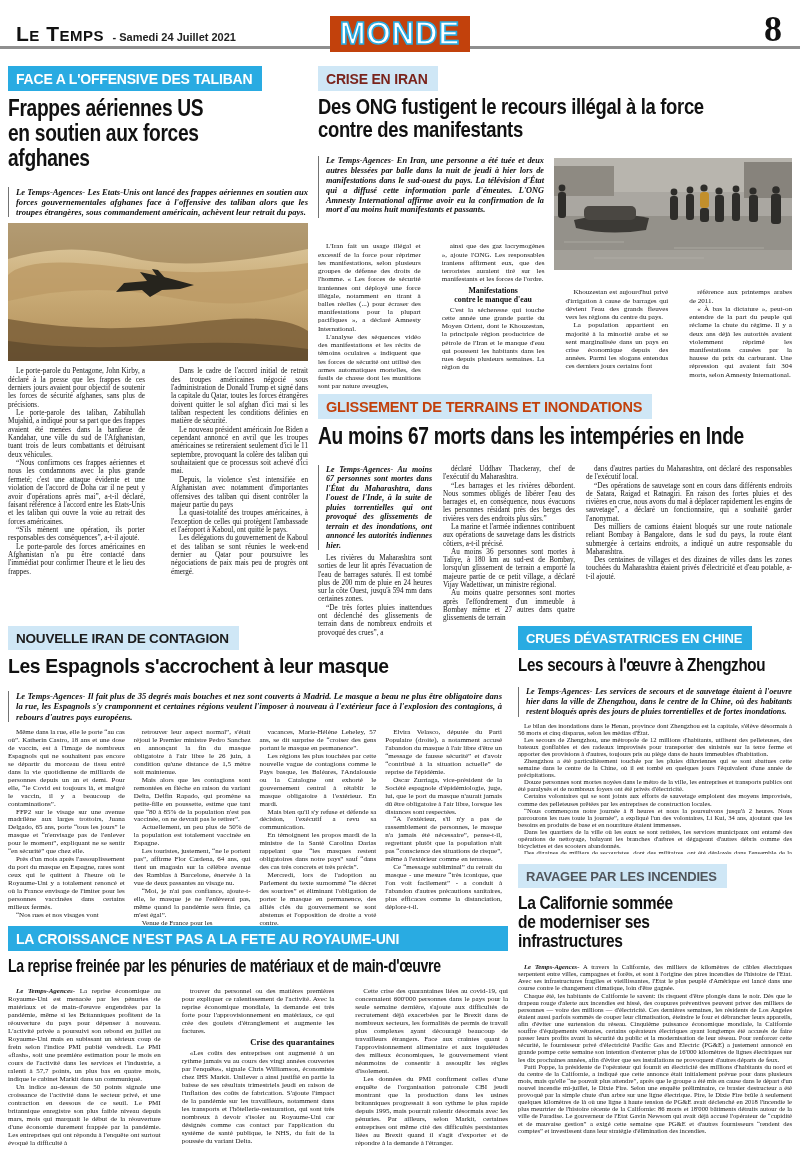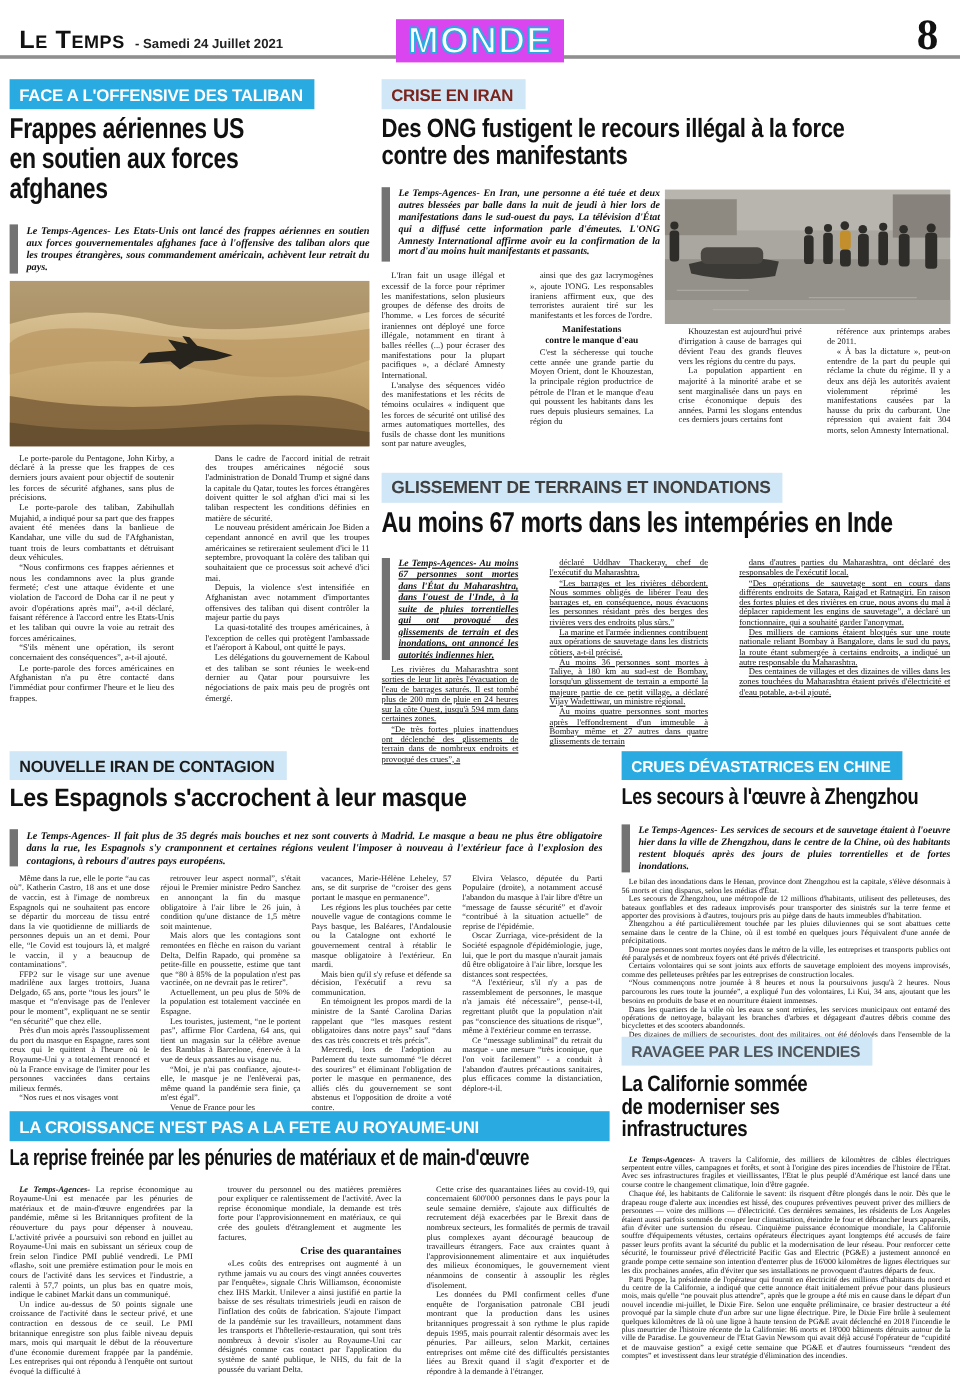--- a/index.html
+++ b/index.html
@@ -4,62 +4,62 @@
 <style>
   html,body{margin:0;padding:0;background:#e8e8e8;}
   .page{position:relative;width:800px;height:1150px;background:#ffffff;margin:0 auto;
         font-family:"Liberation Serif",serif;color:#1a1a1a;overflow:hidden;}
   
   .header-rule{position:absolute;left:0;top:46px;width:800px;height:3px;background:#8f8f8f;}
   .masthead{position:absolute;left:16px;top:22px;font-family:"Liberation Sans",sans-serif;}
   .masthead .brand{font-size:21px;font-weight:900;font-variant:small-caps;letter-spacing:.5px;color:#111;}
   .masthead .date{font-size:11px;font-weight:700;color:#222;margin-left:4px;}
   .monde{position:absolute;left:0;right:0;top:16px;text-align:center;pointer-events:none;}
-  .monde span{display:inline-block;background:#d946ef;padding:0 10px;
+  .monde span{display:inline-block;background:#c2410c;padding:0 10px;
       font-family:"Liberation Sans",sans-serif;font-weight:900;font-size:31px;letter-spacing:1px;
       color:#ffffff;-webkit-text-stroke:1.6px #29abe2;text-shadow:0 0 1px #29abe2;}
   .pagenum{position:absolute;right:18px;top:8px;font-size:36px;font-weight:600;color:#111;}
   
   .kicker{display:inline-block;font-family:"Liberation Sans",sans-serif;font-weight:700;
           padding:5px 10px 4px 8px;letter-spacing:-.2px;white-space:nowrap;}
   .kicker.solid{background:#29abe2;color:#fff;}
   .kicker.light{background:#cfe7f6;color:#222;}
   .headline{font-family:"Liberation Sans",sans-serif;font-weight:700;color:#111;
             white-space:pre-line;line-height:1.04;letter-spacing:-.4px;
             transform-origin:left top;margin-top:5px;}
   .nowrap{white-space:pre;}
-  .lead{border-left:7px solid #737373;padding-left:7px;font-weight:700;font-style:italic;
+  .lead{border-left:1px solid #737373;padding-left:7px;font-weight:700;font-style:italic;
         text-align:justify;color:#111;}
   .bodytext{ text-align:justify;color:#141414;}
   .bodytext p{margin:0;text-indent:8px;}
   .subhead{font-weight:700;text-align:center;white-space:pre-line;margin:2px 0;color:#111;}
   .agency{font-weight:700;font-style:italic;}
   
   .art-taliban{position:absolute;left:8px;top:66px;width:300px;}
   .art-taliban .kicker{font-size:14px;}
   .art-taliban .headline{font-size:24px;transform:scaleX(.8);}
   .art-taliban .lead{font-size:8.6px;line-height:1.18;margin:7px 0 6px 0;}
   .art-taliban .cols{display:flex;gap:26px;margin-top:6px;height:250px;overflow:hidden;}
   .art-taliban .col{width:calc(50% - 5px);font-size:7.2px;line-height:1.16;}
 
   .art-iran{position:absolute;left:318px;top:66px;width:474px;}
   .art-iran .kicker{font-size:14px;}
   .art-iran .headline{font-size:22px;transform:scaleX(.84);}
   .art-iran .zone{position:relative;margin-top:7px;}
   .art-iran .lead{width:218px;font-size:8.3px;line-height:1.18;min-height:62px;}
   .art-iran .photo{position:absolute;top:2px;right:0;width:238px;height:112px;}
-  .art-iran .cols{display:grid;grid-template-columns:repeat(4,1fr);gap:21px;margin-top:8px;
+  .art-iran .cols{display:grid;grid-template-columns:repeat(4,1fr);gap:21px;margin-top:24px;
                   height:172px;overflow:hidden;font-size:7.1px;line-height:1.16;}
   .art-iran .below-photo{padding-top:46px;}
 
   .art-inde{position:absolute;left:318px;top:394px;width:474px;}
   .art-inde .kicker{font-size:14.5px;}
   .art-inde .headline{font-size:24px;transform:scaleX(.8);}
-  .art-inde .cols{display:grid;grid-template-columns:114px 132px 1fr;gap:26px;margin-top:7px;
-                  height:182px;overflow:hidden;font-size:7.2px;line-height:1.15;text-decoration:underline;}
+  .art-inde .cols{display:grid;grid-template-columns:114px 132px 1fr;gap:11px;margin-top:7px;
+                  height:182px;overflow:hidden;font-size:7.2px;line-height:1.15;}
   .art-inde .lead{font-size:8px;line-height:1.18;margin-bottom:4px;}
 
   .art-espagne{position:absolute;left:8px;top:626px;width:494px;}
   .art-espagne .kicker{font-size:13.5px;}
   .art-espagne .headline{font-size:21px;transform:scaleX(.92);}
   .art-espagne .lead{font-size:8.6px;line-height:1.2;margin-top:6px;}
   .art-espagne .cols{display:grid;grid-template-columns:repeat(4,1fr);gap:9px;margin-top:7px;
                      height:210px;overflow:hidden;font-size:7px;line-height:1.14;}
 
   .art-chine{position:absolute;left:518px;top:626px;width:274px;}
@@ -119,21 +119,21 @@
       <g>
         <path d="M186,62 L160,55 L132,49 L139,58 L116,60 L108,69 L134,67 L142,74 L154,67 L172,66 Z" fill="#26241d"></path>
         <path d="M150,55 L144,46 L150,47 L158,56 Z" fill="#26241d"></path>
       </g>
     </svg>
     <div class="cols bodytext">
       <div class="col plist">
           <p>Le porte-parole du Pentagone, John Kirby, a déclaré à la presse que les frappes de ces derniers jours avaient pour objectif de soutenir les forces de sécurité afghanes, sans plus de précisions.</p>
           <p>Le porte-parole des taliban, Zabihullah Mujahid, a indiqué pour sa part que des frappes avaient été menées dans la banlieue de Kandahar, une ville du sud de l'Afghanistan, tuant trois de leurs combattants et détruisant deux véhicules.</p>
           <p>“Nous confirmons ces frappes aériennes et nous les condamnons avec la plus grande fermeté; c'est une attaque évidente et une violation de l'accord de Doha car il ne peut y avoir d'opérations après mai”, a-t-il déclaré, faisant référence à l'accord entre les Etats-Unis et les taliban qui ouvre la voie au retrait des forces américaines.</p>
-          <p>“S'ils mènent une opération, ils seront concernaient des conséquences”, a-t-il ajouté.</p>
+          <p>“S'ils mènent une opération, ils porter responsables des conséquences”, a-t-il ajouté.</p>
           <p>Le porte-parole des forces américaines en Afghanistan n'a pu être contacté dans l'immédiat pour confirmer l'heure et le lieu des frappes.</p>
         </div>
       <div class="col plist">
           <p>Dans le cadre de l'accord initial de retrait des troupes américaines négocié sous l'administration de Donald Trump et signé dans la capitale du Qatar, toutes les forces étrangères doivent quitter le sol afghan d'ici mai si les taliban respectent les conditions définies en matière de sécurité.</p>
           <p>Le nouveau président américain Joe Biden a cependant annoncé en avril que les troupes américaines se retireraient seulement d'ici le 11 septembre, provoquant la colère des taliban qui souhaitaient que ce processus soit achevé d'ici mai.</p>
           <p>Depuis, la violence s'est intensifiée en Afghanistan avec notamment d'importantes offensives des taliban qui disent contrôler la majeur partie du pays</p>
           <p>La quasi-totalité des troupes américaines, à l'exception de celles qui protègent l'ambassade et l'aéroport à Kaboul, ont quitté le pays.</p>
           <p>Les délégations du gouvernement de Kaboul et des taliban se sont réunies le week-end dernier au Qatar pour poursuivre les négociations de paix mais peu de progrès ont émergé.</p>
         </div>
     </div>
@@ -200,21 +200,21 @@
           </div>
         <div class="plist below-photo">
             <p>référence aux printemps arabes de 2011.</p>
             <p>« À bas la dictature », peut-on entendre de la part du peuple qui réclame la chute du régime. Il y a deux ans déjà les autorités avaient violemment réprimé les manifestations causées par la hausse du prix du carburant. Une répression qui avaient fait 304 morts, selon Amnesty International.</p>
           </div>
       </div>
     </div>
   </section>
 
   <section class="art-inde">
-    <div class="kicker light" style="color:#404040">GLISSEMENT DE TERRAINS ET INONDATIONS</div>
+    <div class="kicker light" style="color:#c2410c">GLISSEMENT DE TERRAINS ET INONDATIONS</div>
     <h1 class="headline nowrap">Au moins 67 morts dans les intempéries en Inde</h1>
     <div class="cols bodytext">
       <div>
         <div class="lead">Le Temps-Agences- Au moins 67 personnes sont mortes dans l'État du Maharashtra, dans l'ouest de l'Inde, à la suite de pluies torrentielles qui ont provoqué des glissements de terrain et des inondations, ont annoncé les autorités indiennes hier.</div>
         <div class="plist">
             <p>Les rivières du Maharashtra sont sorties de leur lit après l'évacuation de l'eau de barrages saturés. Il est tombé plus de 200 mm de pluie en 24 heures sur la côte Ouest, jusqu'à 594 mm dans certaines zones.</p>
             <p>“De très fortes pluies inattendues ont déclenché des glissements de terrain dans de nombreux endroits et provoqué des crues”, a</p>
           </div>
       </div>
       <div class="plist">

